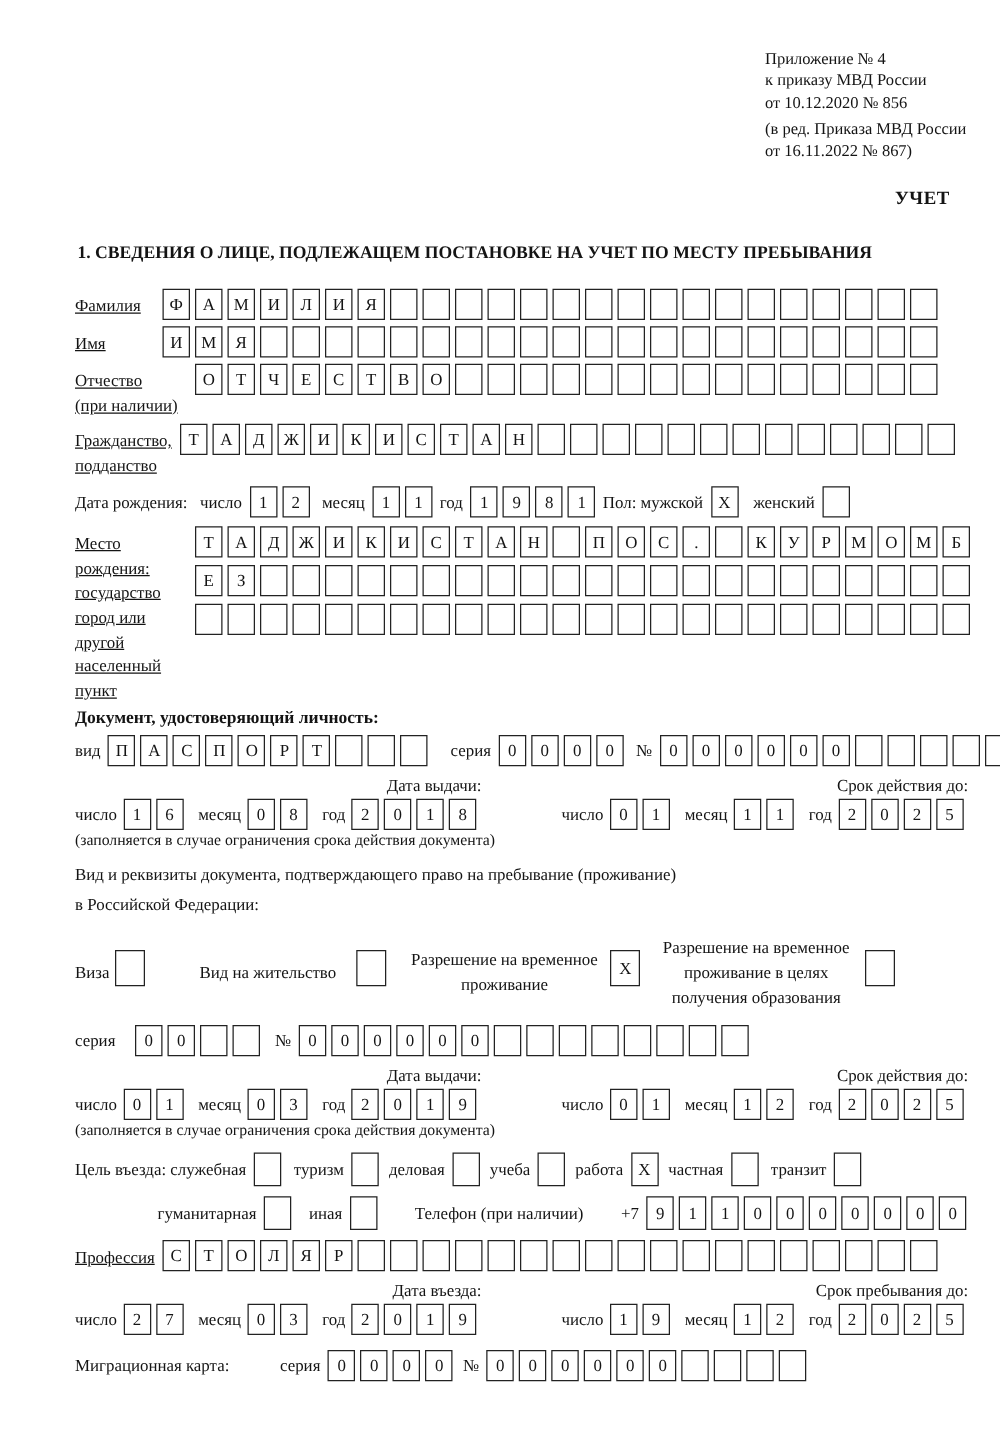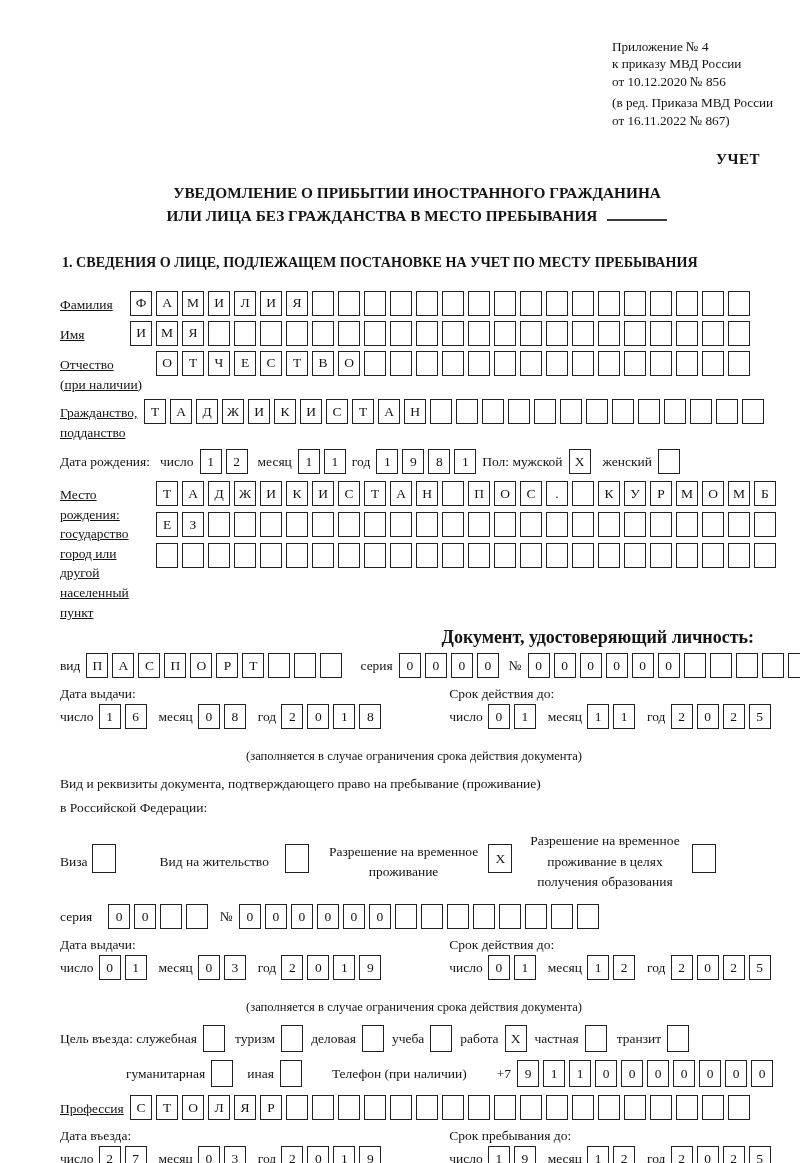--- a/index.html
+++ b/index.html
@@ -26,51 +26,45 @@
   .bcol{display:flex;flex-direction:column;row-gap:6px;}
   .cbig .box{width:24px;height:29px;}
   .cmed .box{width:22px;height:27px;}
   
   .frow{display:flex;align-items:flex-start;margin-bottom:5px;font-size:13.5px;}
   .lb{flex:none;padding-top:4px;line-height:1.45;text-decoration:underline;}
   .inl{display:flex;align-items:center;font-size:13.5px;}
   .inl .t{margin-right:6px;}
   
   .dates{display:flex;margin-top:8px;font-size:13.5px;}
-  .dcap{text-align:left;margin-bottom:2px;}
+  .dcap{text-align:right;margin-bottom:2px;}
   .dfields{display:flex;align-items:center;}
   .dfields .t{margin:0 5px 0 8px;}
   .dfields .t.first{margin-left:0;}
-  .note{font-size:12.6px;text-align:center;padding-right:26px;margin-top:20px;}
+  .note{font-size:12.6px;text-align:left;padding-right:26px;margin-top:1px;}
   .para{font-size:13.5px;line-height:1.75;margin-top:8px;}
   .cblabel{text-align:center;line-height:1.5;}
   .ctr{display:flex;align-items:center;}
 </style>
 </head>
 <body>
 
 <div class="page">
 
   <div class="hdr">
     <div>Приложение № 4</div>
     <div>к приказу МВД России</div>
     <div>от 10.12.2020 № 856</div>
     <div class="gap"></div>
     <div>(в ред. Приказа МВД России</div>
     <div>от 16.11.2022 № 867)</div>
   </div>
 
   <div class="forma">УЧЕТ</div>
 
-  <div class="title">
-    <div>УВЕДОМЛЕНИЕ О ПРИБЫТИИ ИНОСТРАННОГО ГРАЖДАНИНА</div>
-    <div>
-      <span>ИЛИ ЛИЦА БЕЗ ГРАЖДАНСТВА В МЕСТО ПРЕБЫВАНИЯ</span><span class="blank"></span>
-    </div>
-  </div>
 
   <div class="sect">1. СВЕДЕНИЯ О ЛИЦЕ, ПОДЛЕЖАЩЕМ ПОСТАНОВКЕ НА УЧЕТ ПО МЕСТУ ПРЕБЫВАНИЯ</div>
 
   <div class="frow">
     <div class="lb" style="width:70px">Фамилия</div>
     <div class="brow">
         <span class="box">Ф</span>
         <span class="box">А</span>
         <span class="box">М</span>
         <span class="box">И</span>
@@ -303,21 +297,21 @@
           <span class="box"></span>
           <span class="box"></span>
           <span class="box"></span>
           <span class="box"></span>
           <span class="box"></span>
           <span class="box"></span>
         </div>
     </div>
   </div>
 
-  <div style="text-align:right;font-weight:bold;font-size:18px;margin:4px 40px 5px 0">Документ, удостоверяющий личность:</div>
+  <div style="text-align:left;font-weight:bold;font-size:14px;margin:4px 40px 5px 0">Документ, удостоверяющий личность:</div>
 
   <div class="inl">
     <span class="t" style="width:40px">вид</span>
     <span class="brow">
         <span class="box">П</span>
         <span class="box">А</span>
         <span class="box">С</span>
         <span class="box">П</span>
         <span class="box">О</span>
         <span class="box">Р</span>

